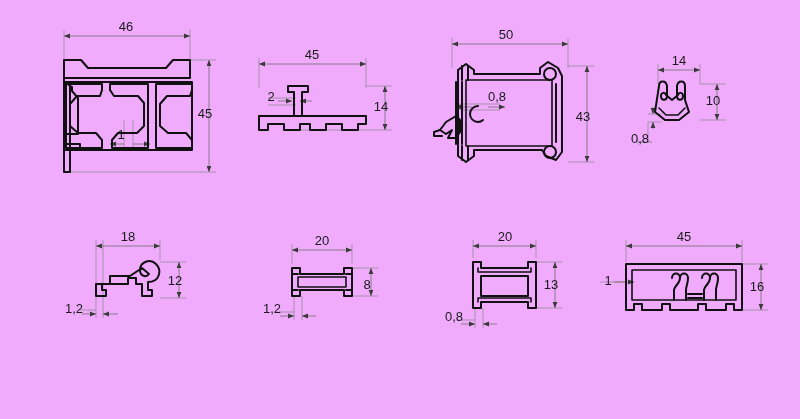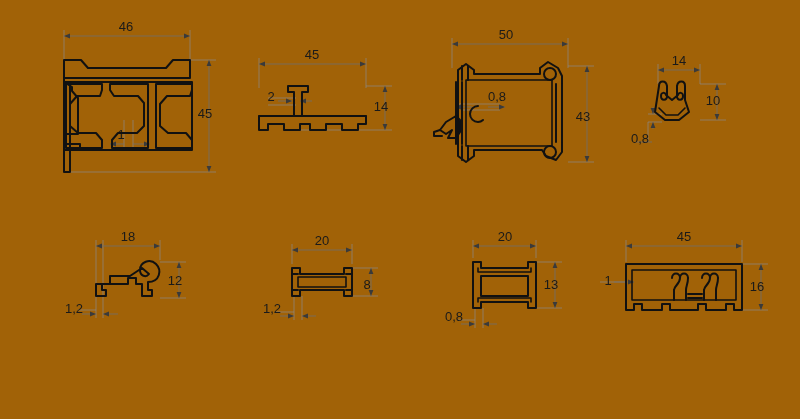--- a/index.html
+++ b/index.html
@@ -10,21 +10,21 @@
   body {
     width: 800px;
     height: 419px;
     overflow: hidden;
     font-family: "Liberation Sans", sans-serif;
   }
   #sheet {
     position: relative;
     width: 800px;
     height: 419px;
-    background: #a16207;
+    background: #f0abfc;
   }
   #sheet svg {
     position: absolute;
     top: 0;
     left: 0;
     display: block;
   }
   .dimtext {
     font-family: "Liberation Sans", sans-serif;
     font-size: 13px;

